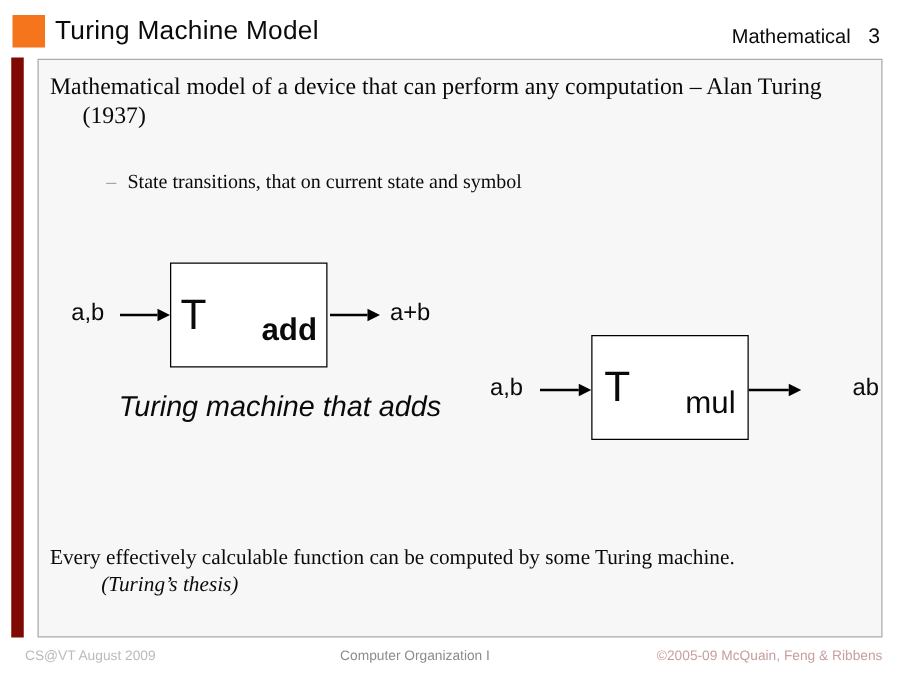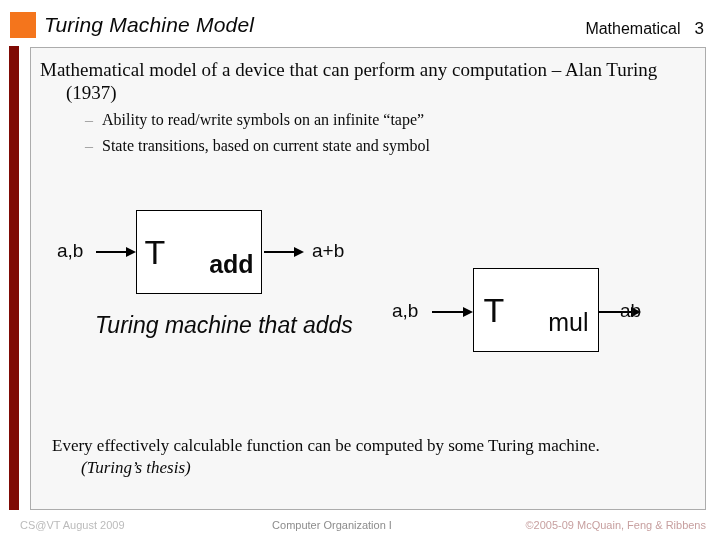--- a/index.html
+++ b/index.html
@@ -4,40 +4,40 @@
 <style>
   html,body { margin:0; padding:0; background:#fff; }
   .slide {
     position:relative; width:720px; height:540px; background:#ffffff;
     font-family:"Liberation Sans", sans-serif; overflow:hidden; color:#0a0a0a;
   }
 
   
   .header-square { position:absolute; left:10px; top:12px; width:26px; height:26px;
     background:var(--accent-orange,#F4751C); }
-  .slide-title { position:absolute; left:44px; top:13px; font-size:21px; letter-spacing:0.2px;font-style:italic; }
+  .slide-title { position:absolute; left:44px; top:13px; font-size:21px; letter-spacing:0.2px; }
   .header-right { position:absolute; top:19px; right:16px; font-size:16px; }
   .header-right .page-num { margin-left:14px; font-size:17px; }
 
   
   .side-bar { position:absolute; left:9px; top:46px; width:10px; height:464px;
     background:var(--accent-maroon,#7F0A04); }
   .content-box { position:absolute; left:30px; top:47px; width:676px; height:463px;
     background:var(--content-bg,#F7F7F7); border:1px solid var(--content-border,#ACACAC);
     box-sizing:border-box; }
 
   
   .serif { font-family:"Liberation Serif", serif; }
   .intro-line1 { position:absolute; left:40px; top:59px; font-size:19px; white-space:nowrap; }
   .intro-line2 { position:absolute; left:66px; top:82px; font-size:19px; }
   .bullet-row { position:absolute; left:85px; font-size:16px; white-space:nowrap; }
   .bullet-row .marker { color:var(--bullet-marker,#999999); display:inline-block; width:17px; }
   .bullet-row-1 { top:111px; }
   .bullet-row-2 { top:137px; }
-  .thesis-line1 { position:absolute; left:52px; top:436px; font-size:17px; white-space:nowrap; }
+  .thesis-line1 { position:absolute; left:40px; top:436px; font-size:17px; white-space:nowrap; }
   .thesis-line2 { position:absolute; left:64px; top:458px; font-size:17px; font-style:italic;margin-left:17px; }
 
   
   .tm-box { position:absolute; width:126px; height:84px; background:#ffffff;
     border:1px solid #000; box-sizing:border-box;
     display:flex; align-items:center; justify-content:center; }
   .t-main { font-size:34px; line-height:1; }
   .t-sub  { font-size:25px; position:relative; top:12px;margin-left:44px; }
   .bold-sub .t-sub { font-weight:bold; }
   .box-add { left:136px; top:210px; }
@@ -48,21 +48,21 @@
     border-left:10px solid #000; border-top:5px solid transparent; border-bottom:5px solid transparent; }
   .arrow-add-in  { left:96px;  top:251px; width:30px; }
   .arrow-add-out { left:264px; top:251px; width:30px; }
   .arrow-mul-in  { left:432px; top:311px; width:31px; }
   .arrow-mul-out { left:599px; top:311px; width:32px; }
 
   .io-label { position:absolute; font-size:19px; }
   .lbl-add-in  { left:57px;  top:240px; }
   .lbl-add-out { left:312px; top:240px; }
   .lbl-mul-in  { left:392px; top:300px; }
-  .lbl-mul-out { left:620px; top:300px; }
+  .lbl-mul-out { left:682px; top:300px; }
 
   .diagram-caption { position:absolute; font-size:23px; font-style:italic; }
   .caption-add { left:95px;  top:312px; }
   .caption-mul { left:408px; top:367px; }
 
   
   .footer-item { position:absolute; top:519px; font-size:11px; white-space:nowrap; }
   .footer-left   { left:20px;  color:var(--footer-left,#BBBBBB); }
   .footer-center { left:0; width:664px; text-align:center; color:var(--footer-center,#8C8C8C); }
   .footer-right  { right:14px; color:var(--footer-right,#C79F9F); }
@@ -77,25 +77,22 @@
   <div class="header-right">
     <span>Mathematical</span><span class="page-num">3</span>
   </div>
 
   <div class="side-bar"></div>
   <div class="content-box"></div>
 
   <div class="intro-line1 serif">Mathematical model of a device that can perform any computation – Alan Turing</div>
   <div class="intro-line2 serif">(1937)</div>
 
-  <div class="bullet-row bullet-row-1 serif">
-    <span class="marker">–</span><span>Ability to read/write symbols on an infinite “tape”</span>
-  </div>
   <div class="bullet-row bullet-row-2 serif">
-    <span class="marker">–</span><span>State transitions, based on current state and symbol</span>
+    <span class="marker">–</span><span>State transitions, that on current state and symbol</span>
   </div>
 
   <div class="io-label lbl-add-in">a,b</div>
   <div class="arrow arrow-add-in"></div>
   <div class="tm-box box-add bold-sub">
     <span class="t-main">T</span>
       <span class="t-sub">add</span>
   </div>
   <div class="arrow arrow-add-out"></div>
   <div class="io-label lbl-add-out">a+b</div>

